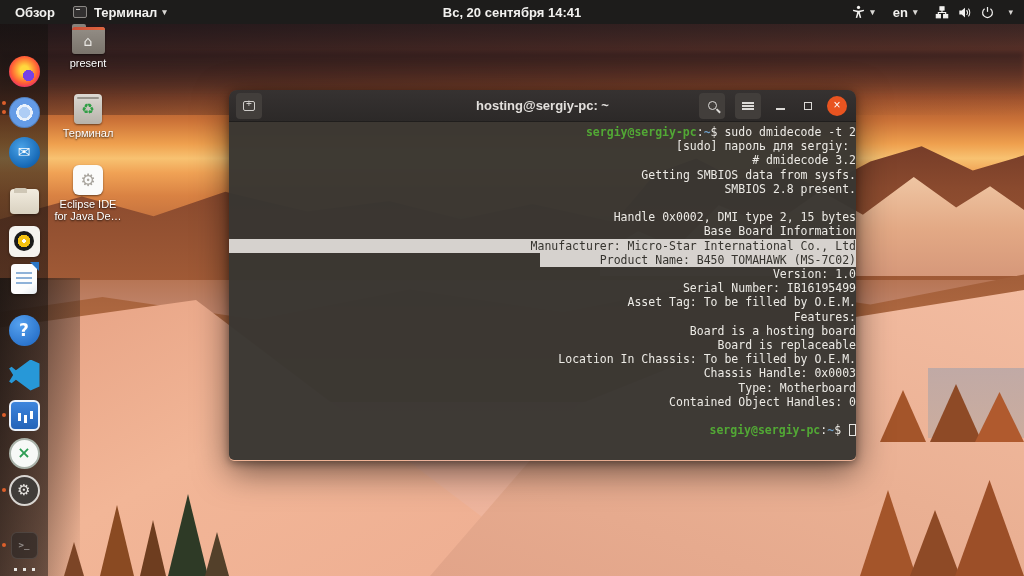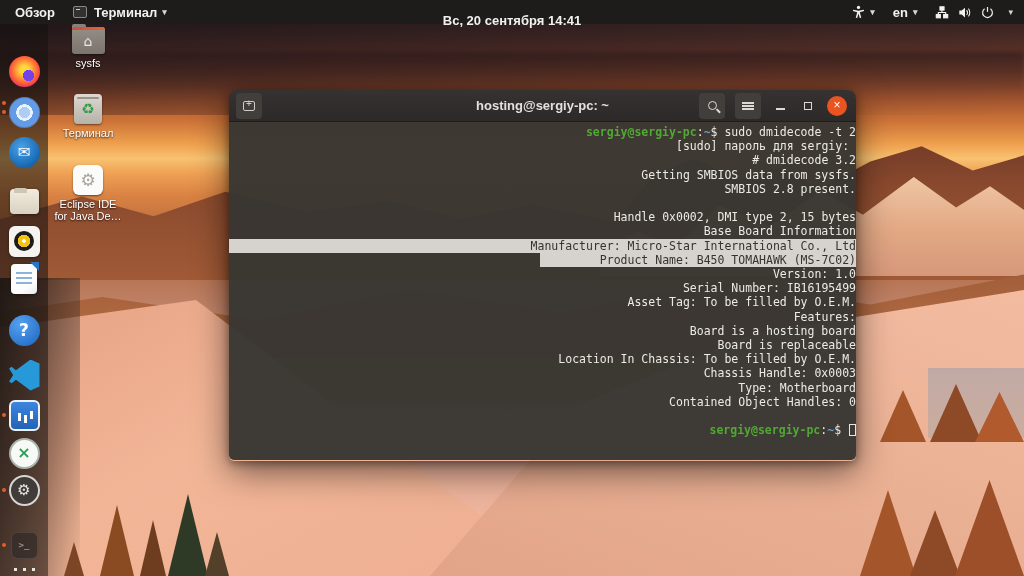--- a/index.html
+++ b/index.html
@@ -36,21 +36,21 @@
     background:linear-gradient(180deg,#b5a6a8,#c3ab9f);opacity:.8;}
   .wp-corner{position:absolute;left:0;top:278px;width:80px;height:298px;
     background:linear-gradient(100deg,rgba(38,28,24,.95),rgba(70,50,40,.45) 65%,rgba(0,0,0,0));}
   .tree{position:absolute;clip-path:polygon(50% 0,100% 100%,0 100%);}
 
   
   .topbar{position:absolute;left:0;top:0;width:100%;height:24px;background:#1d1c1b;
     color:#f2f1ef;font-size:13px;z-index:50;}
   .tb-left{position:absolute;left:6px;top:0;height:24px;display:flex;align-items:center;}
   .tb-item{height:24px;display:flex;align-items:center;padding:0 9px;cursor:default;font-weight:bold;}
-  .tb-center{position:absolute;left:50%;top:8px;transform:translateX(-50%);font-weight:600;}
+  .tb-center{position:absolute;left:50%;top:0;transform:translateX(-50%);font-weight:600;}
   .tb-right{position:absolute;right:2px;top:0;height:24px;display:flex;align-items:center;}
   .caret{font-size:9px;margin-left:5px;color:#d9d7d4;}
   .tb-appicon{width:14px;height:12px;border:1px solid #8a8784;border-radius:2px;background:#323030;
     margin-right:7px;position:relative;}
   .tb-appicon::after{content:"";position:absolute;left:2px;top:2px;width:4px;height:1px;background:#cfcdca;}
   .tb-right svg{display:block;}
   .tb-group{display:flex;align-items:center;gap:9px;padding:0 9px;height:24px;}
 
   
   .dock{position:absolute;left:0;top:24px;width:48px;height:552px;
@@ -287,21 +287,21 @@
       <div class="dock-item" style="top: 538px;">
         <div class="dicon show-apps"></div>
       </div>
     </div>
 
   <div class="desk-icons">
       <div class="desk-item" style="top: 3px;">
         <div class="dskicon home-folder">
           <span class="glyph">⌂</span>
         </div>
-        <div class="desk-label">sysfs</div>
+        <div class="desk-label">present</div>
       </div>
       <div class="desk-item" style="top: 70px;">
         <div class="dskicon trash">
           <span class="glyph">♻</span>
         </div>
         <div class="desk-label">Терминал</div>
       </div>
       <div class="desk-item" style="top: 141px;">
         <div class="dskicon eclipse">
           <span class="glyph">⚙</span>

